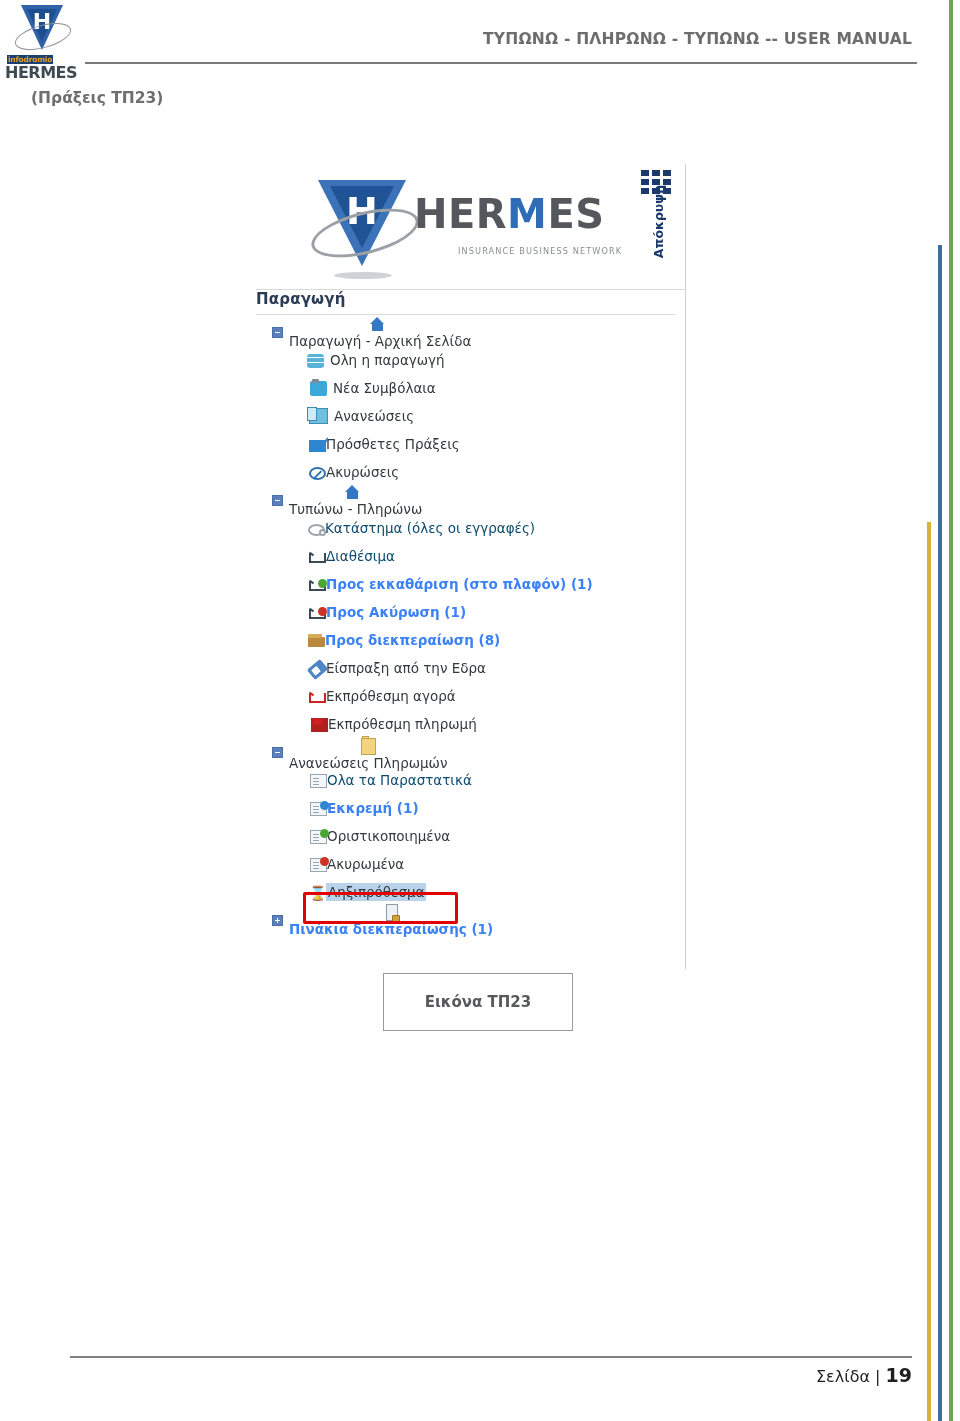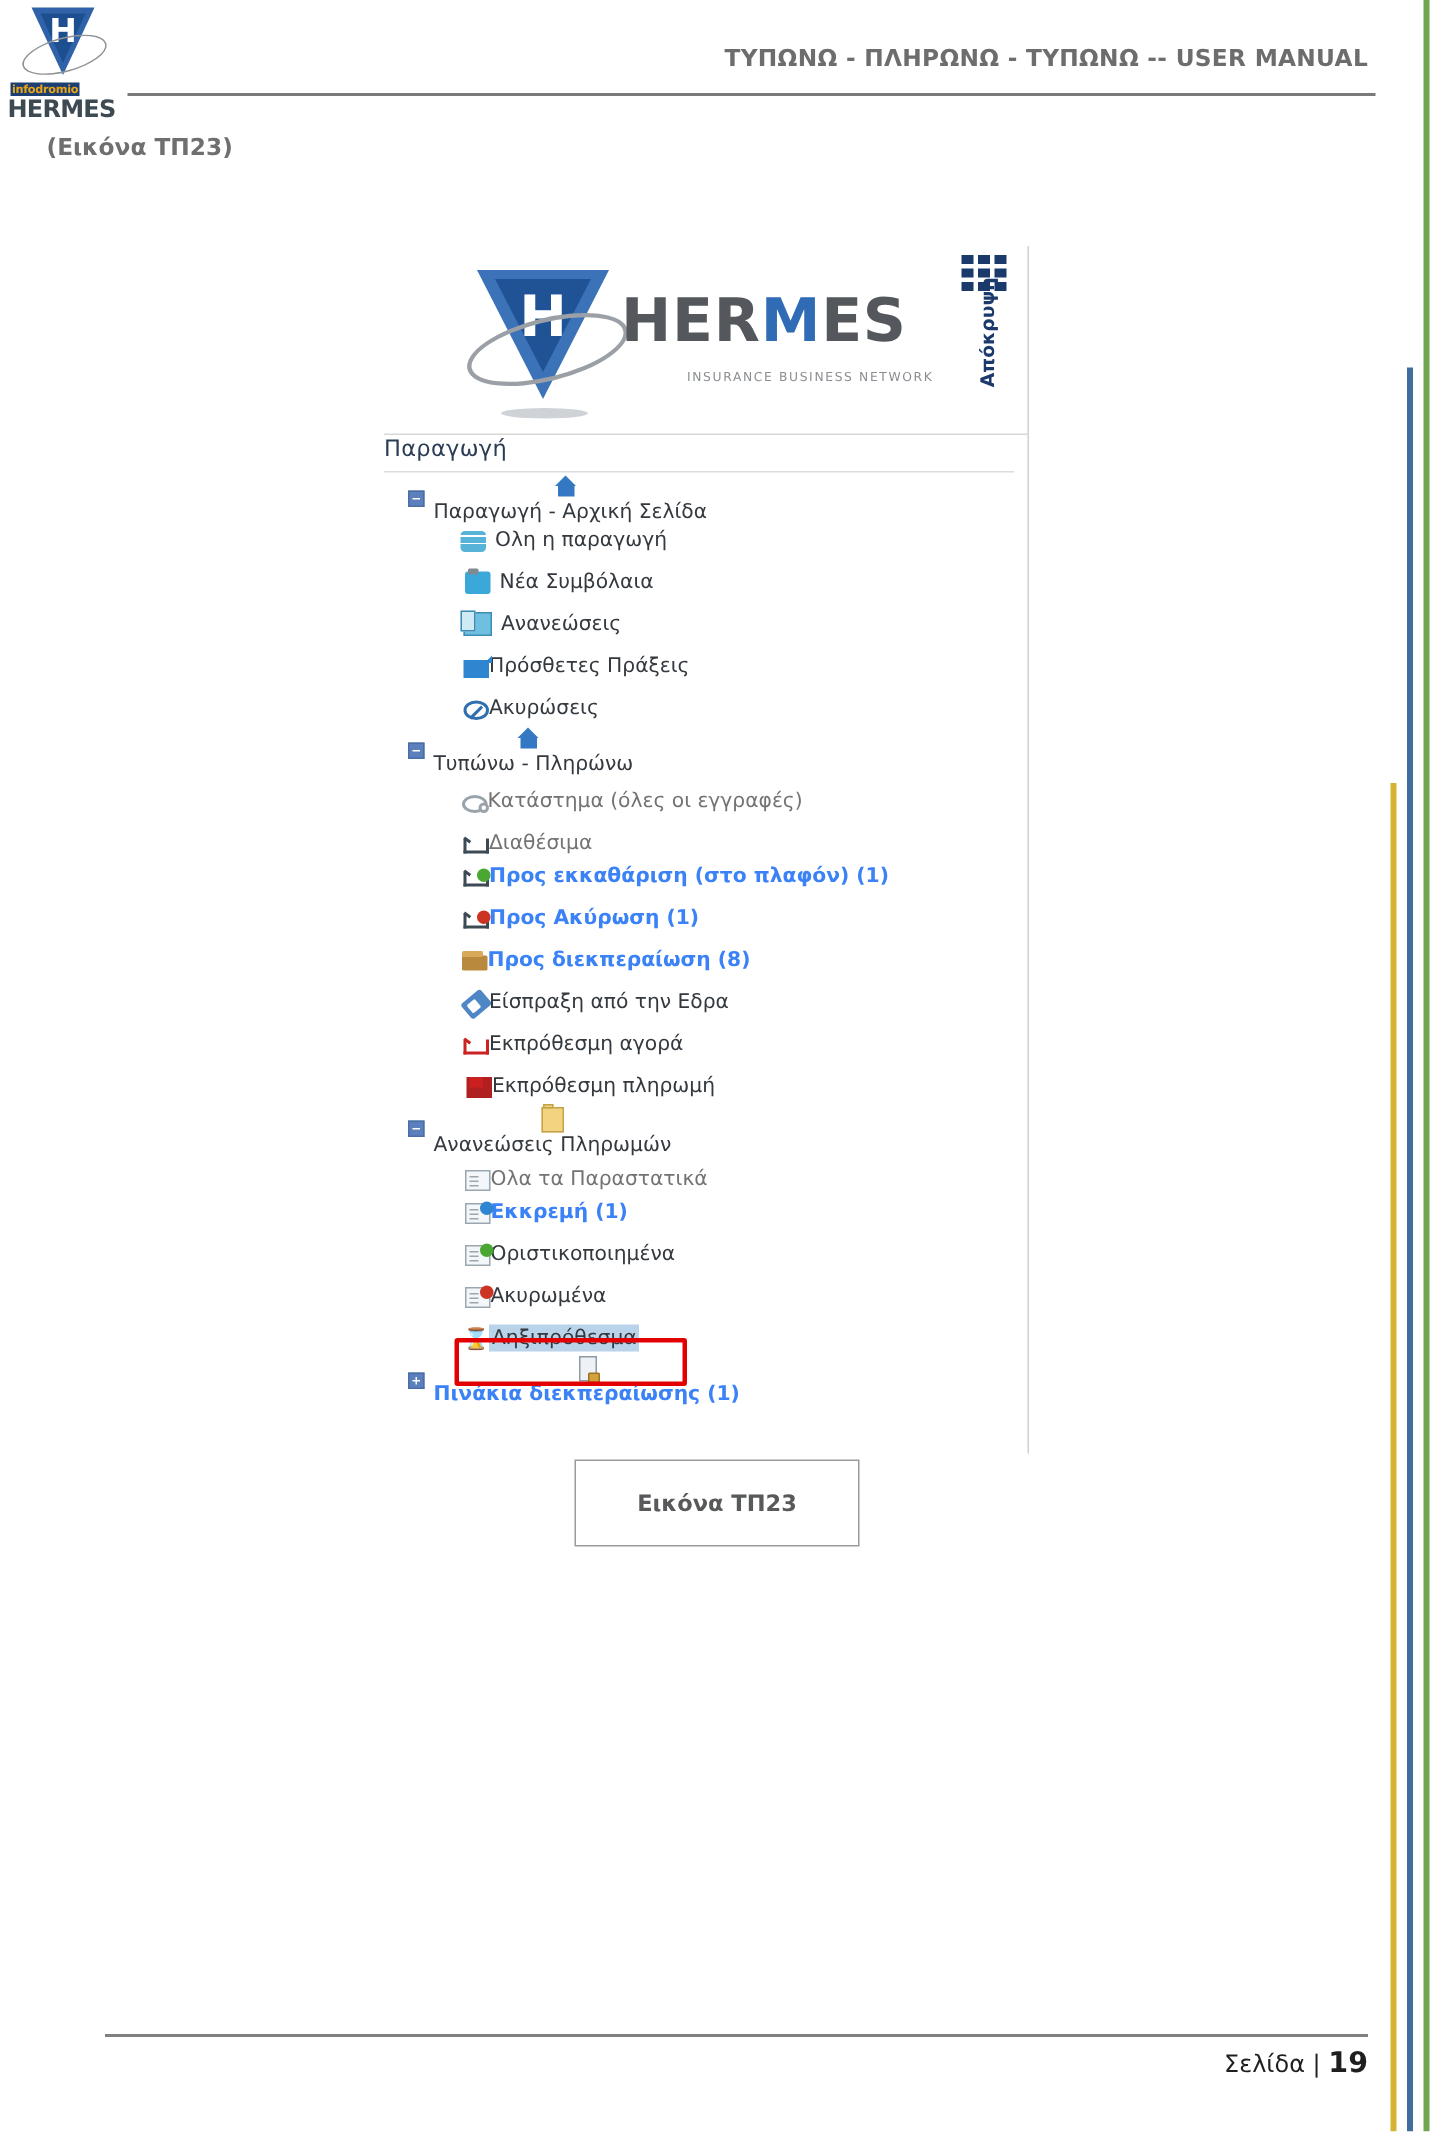--- a/index.html
+++ b/index.html
@@ -246,21 +246,21 @@
     right: 0; top: 0;
     width: 1px; height: 805px;
     background: #d0d0d0;
   }
 
   
   #tree-title {
     position: absolute;
     left: 0; top: 126px;
     font-size: 15px;
-    font-weight: normal;
+    font-weight: bold;
     color: #2b3c55;
     letter-spacing: 0.2px;
   }
   #tree-title-rule {
     position: absolute;
     left: 0; top: 150px;
     width: 420px; height: 1px;
     background: #dcdcdc;
   }
   #nav-tree {
@@ -273,21 +273,21 @@
     height: 28px;
     display: flex;
     align-items: center;
     font-size: 13.5px;
     color: #33393f;
     white-space: nowrap;
   }
   .tree-row.lvl0 { padding-left: 16px; }
   .tree-row.lvl1 { padding-left: 51px; }
   .tree-row.bold { font-weight: bold; color: #3b82f6; }
-  .tree-row.muted { color: #737373; align-items: flex-end; }
+  .tree-row.muted { color: #0c4a6e; }
 
   .toggle {
     position: absolute;
     left: 16px;
     top: 9px;
     width: 11px; height: 11px;
     border: 1px solid #4a6fa5;
     background: #5b80bd;
     box-sizing: border-box;
   }
@@ -454,21 +454,21 @@
     <span class="logo-shield"></span>
     <span class="logo-shield-inner"></span>
     <span class="logo-h">H</span>
     <span class="logo-ring"></span>
   </div>
   <div id="logo-infodromio">infodromio</div>
   <div id="logo-hermes">HERMES</div>
 </div>
 
 <div id="body-copy">
-  <span class="fig-ref">(Εικόνα ΤΠ23)</span>
+  <span class="fig-ref">(Πράξεις ΤΠ23)</span>
 </div>
 
 <div id="app-screenshot">
 
   <div id="panel-divider"></div>
 
   <div id="app-topbar">
     <div id="hermes-banner">
       <div id="banner-shield-wrap">
         <span class="bsh"></span>

